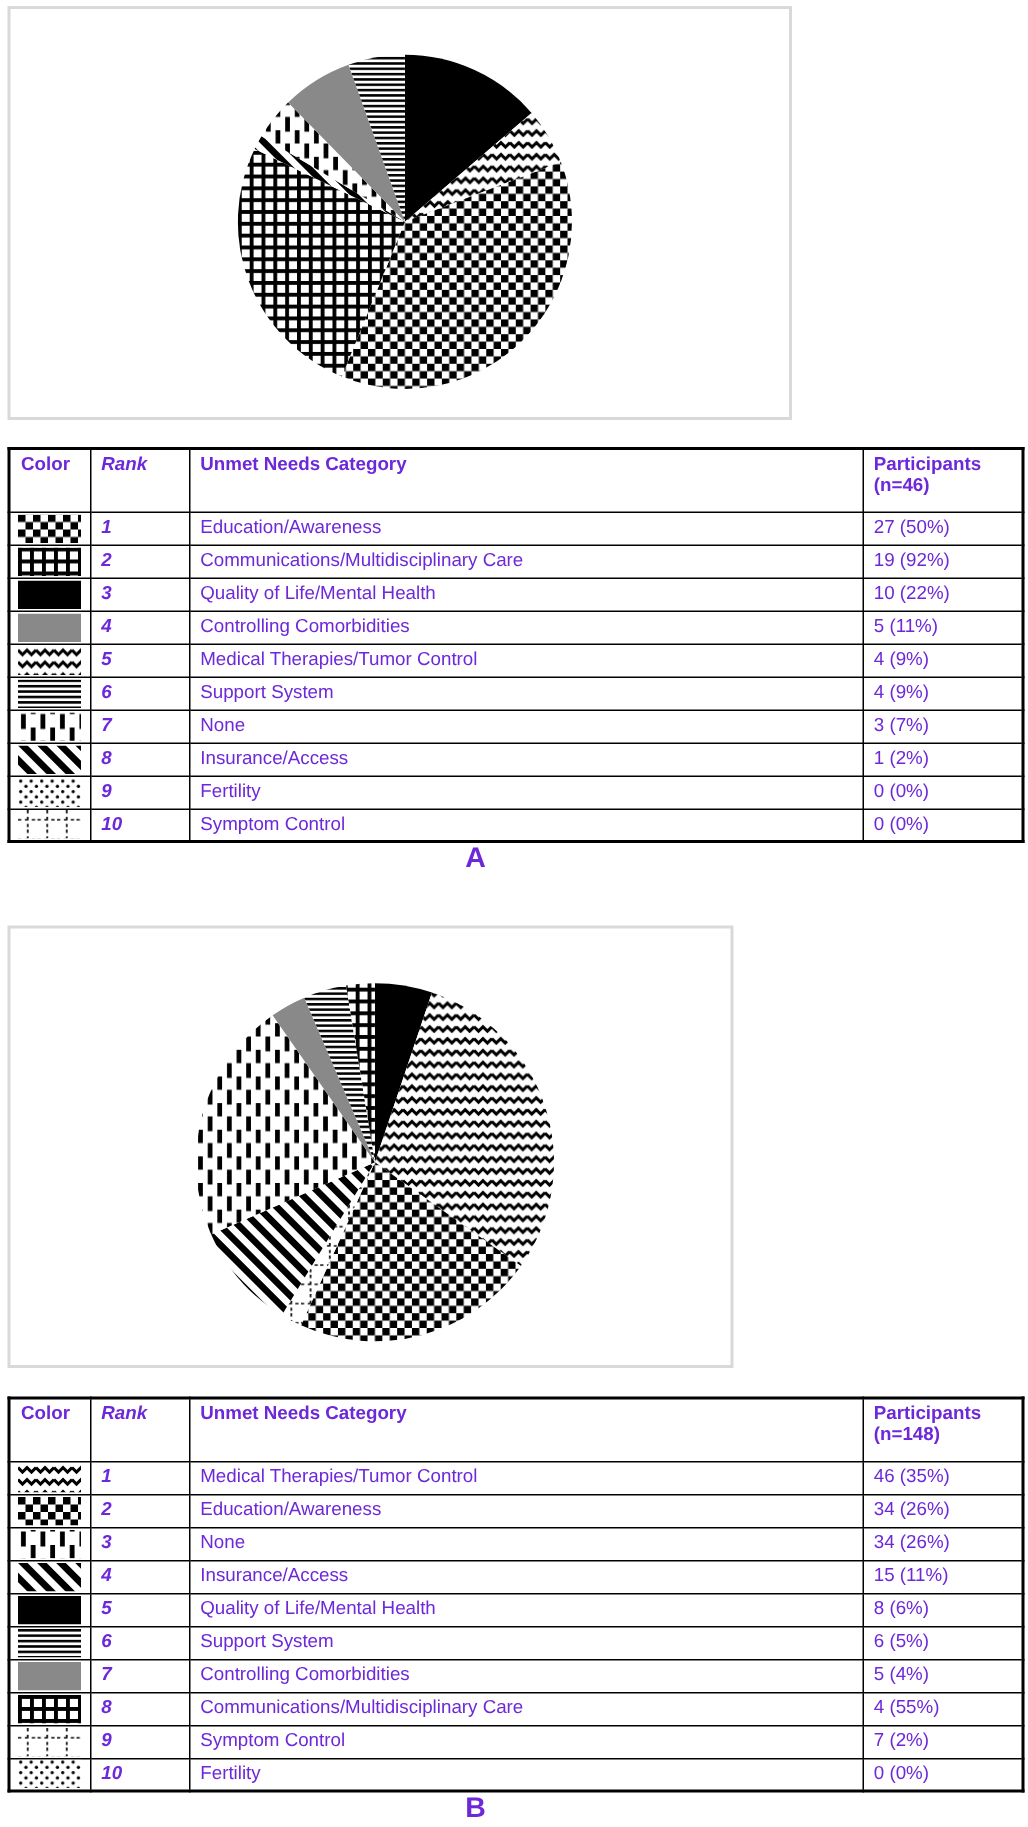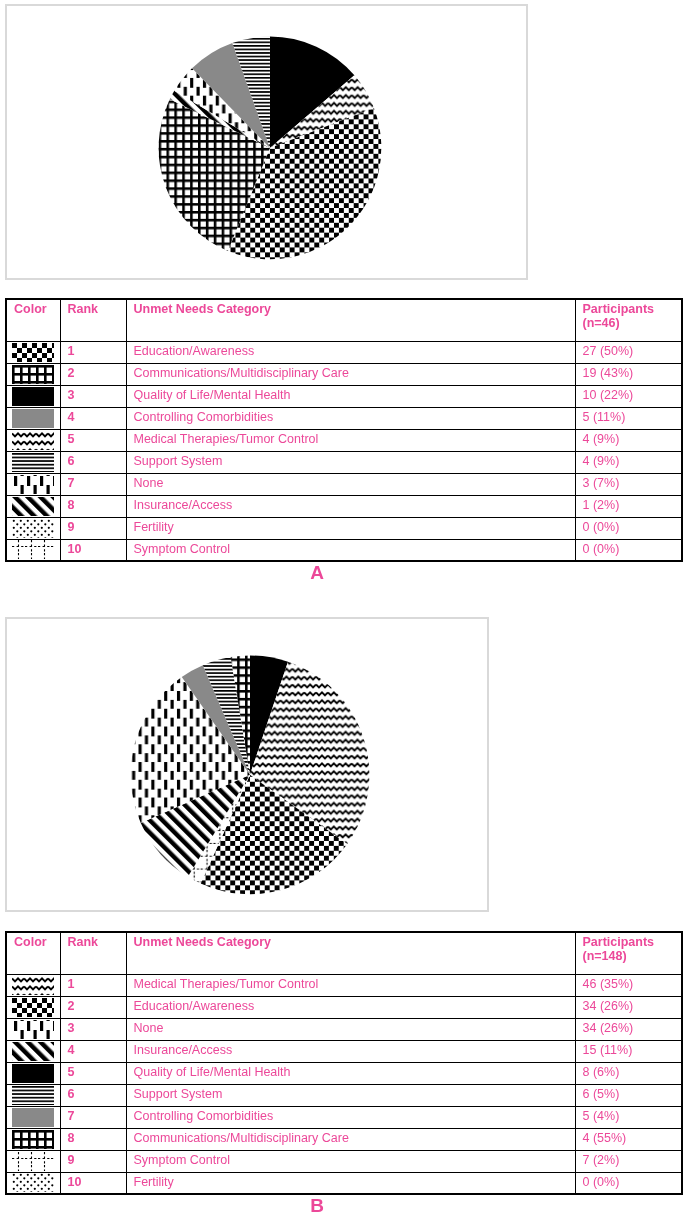--- a/index.html
+++ b/index.html
@@ -1,37 +1,37 @@
 <!DOCTYPE html>
 <html><head>
 <meta charset="utf-8">
 <style>
   html,body{margin:0;padding:0;background:#fff;}
   .canvas{
     position:relative;width:685px;height:1218px;background:#fff;
-    font-family:"Liberation Sans",sans-serif;color:#ec4899;overflow:hidden;
+    font-family:"Liberation Sans",sans-serif;color:#6d28d9;overflow:hidden;
   }
   .pie-box{position:absolute;background:#fff;border:2px solid #d9d9d9;box-sizing:border-box;}
   #box-a{left:5px;top:4px;width:523px;height:276px;}
   #box-b{left:5px;top:617px;width:484px;height:295px;}
   .pie-box svg{display:block;width:100%;height:100%;}
   .legend{
     position:absolute;left:5px;width:676px;border-collapse:collapse;table-layout:fixed;
     font-size:12.5px;line-height:1.1;background:#fff;border:2px solid #000;
   }
   #table-a{top:298px;}
   #table-b{top:931px;}
   .legend th,.legend td{
     border:1px solid #000;text-align:left;vertical-align:middle;
     overflow:hidden;white-space:nowrap;padding:0 2px 0 7px;box-sizing:border-box;
   }
   .legend thead th{font-weight:bold;vertical-align:top;padding-top:3px;height:42px;}
   .legend tbody tr{height:22px;}
   .legend td.c-color{padding:0 0 0 5px;}
-  .c-rank{font-weight:bold;}
+  .c-rank{font-weight:bold;font-style:italic;}
   .swatch{display:block;}
   .panel-label{
     position:absolute;left:0;width:634px;text-align:center;
     font-weight:bold;font-size:19px;line-height:20px;
   }
   #label-a{top:563px;}
   #label-b{top:1196px;}
   .defs-holder{position:absolute;width:0;height:0;overflow:hidden;}
 </style>
 </head>
@@ -124,21 +124,21 @@
           <td class="c-part">27 (50%)</td>
         </tr>
         <tr>
           <td class="c-color">
             <svg class="swatch" width="42" height="19">
               <rect width="42" height="19" fill="url(#pat-grid)"></rect>
             </svg>
           </td>
           <td class="c-rank">2</td>
           <td class="c-cat">Communications/Multidisciplinary Care</td>
-          <td class="c-part">19 (43%)</td>
+          <td class="c-part">19 (92%)</td>
         </tr>
         <tr>
           <td class="c-color">
             <svg class="swatch" width="42" height="19">
               <rect width="42" height="19" fill="#000000"></rect>
             </svg>
           </td>
           <td class="c-rank">3</td>
           <td class="c-cat">Quality of Life/Mental Health</td>
           <td class="c-part">10 (22%)</td>

